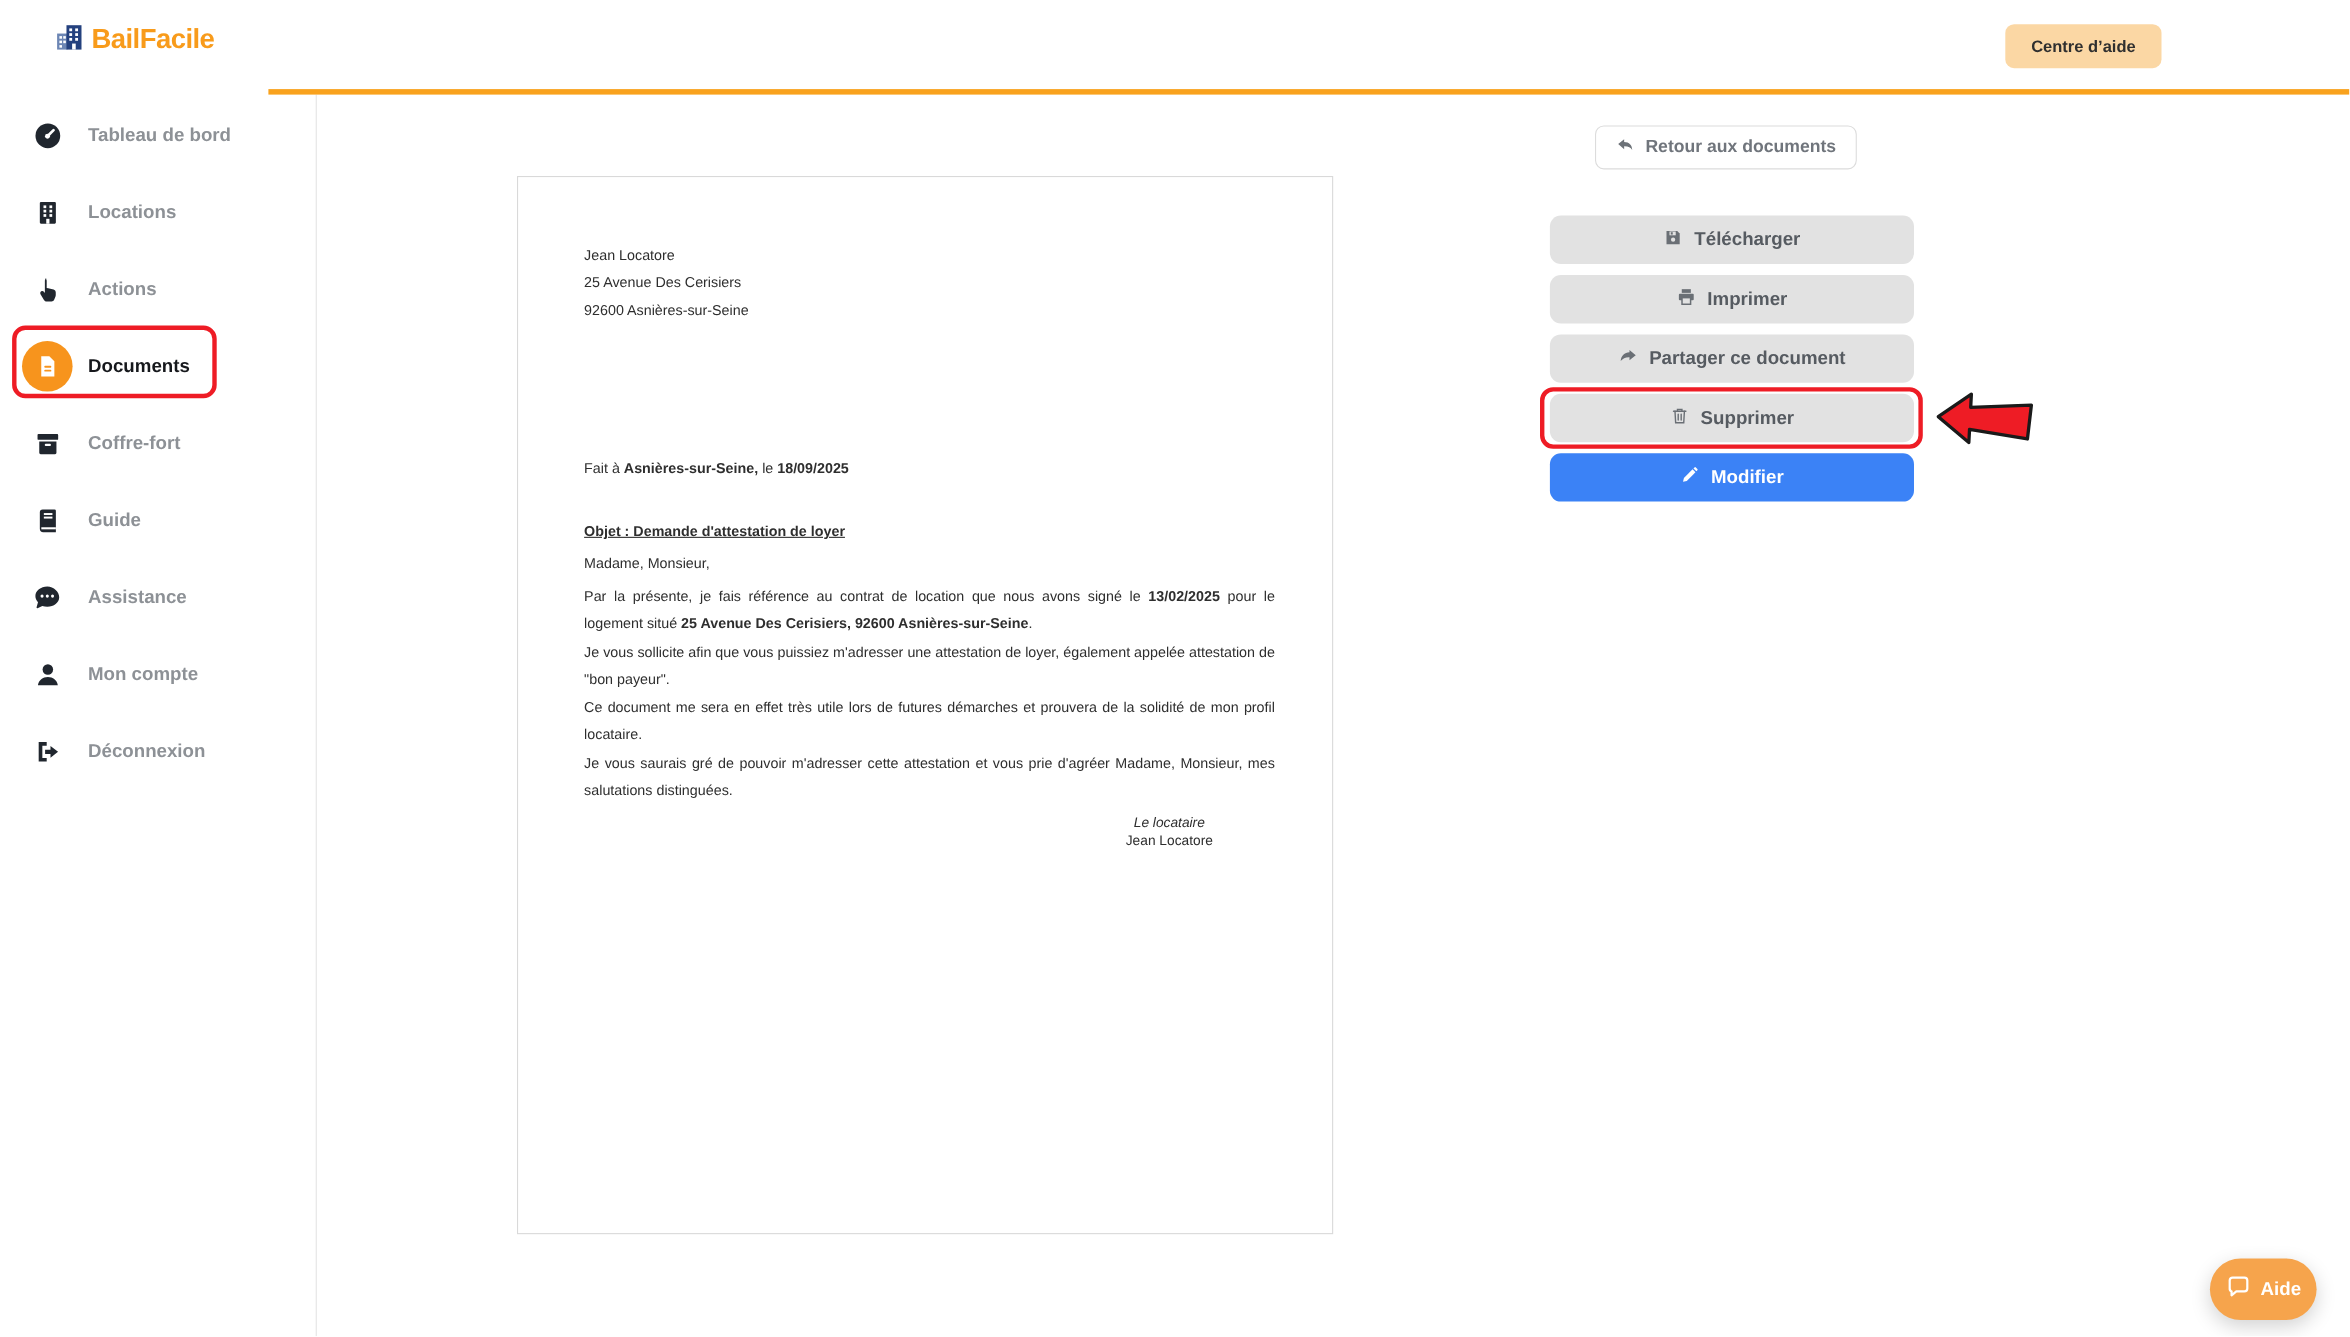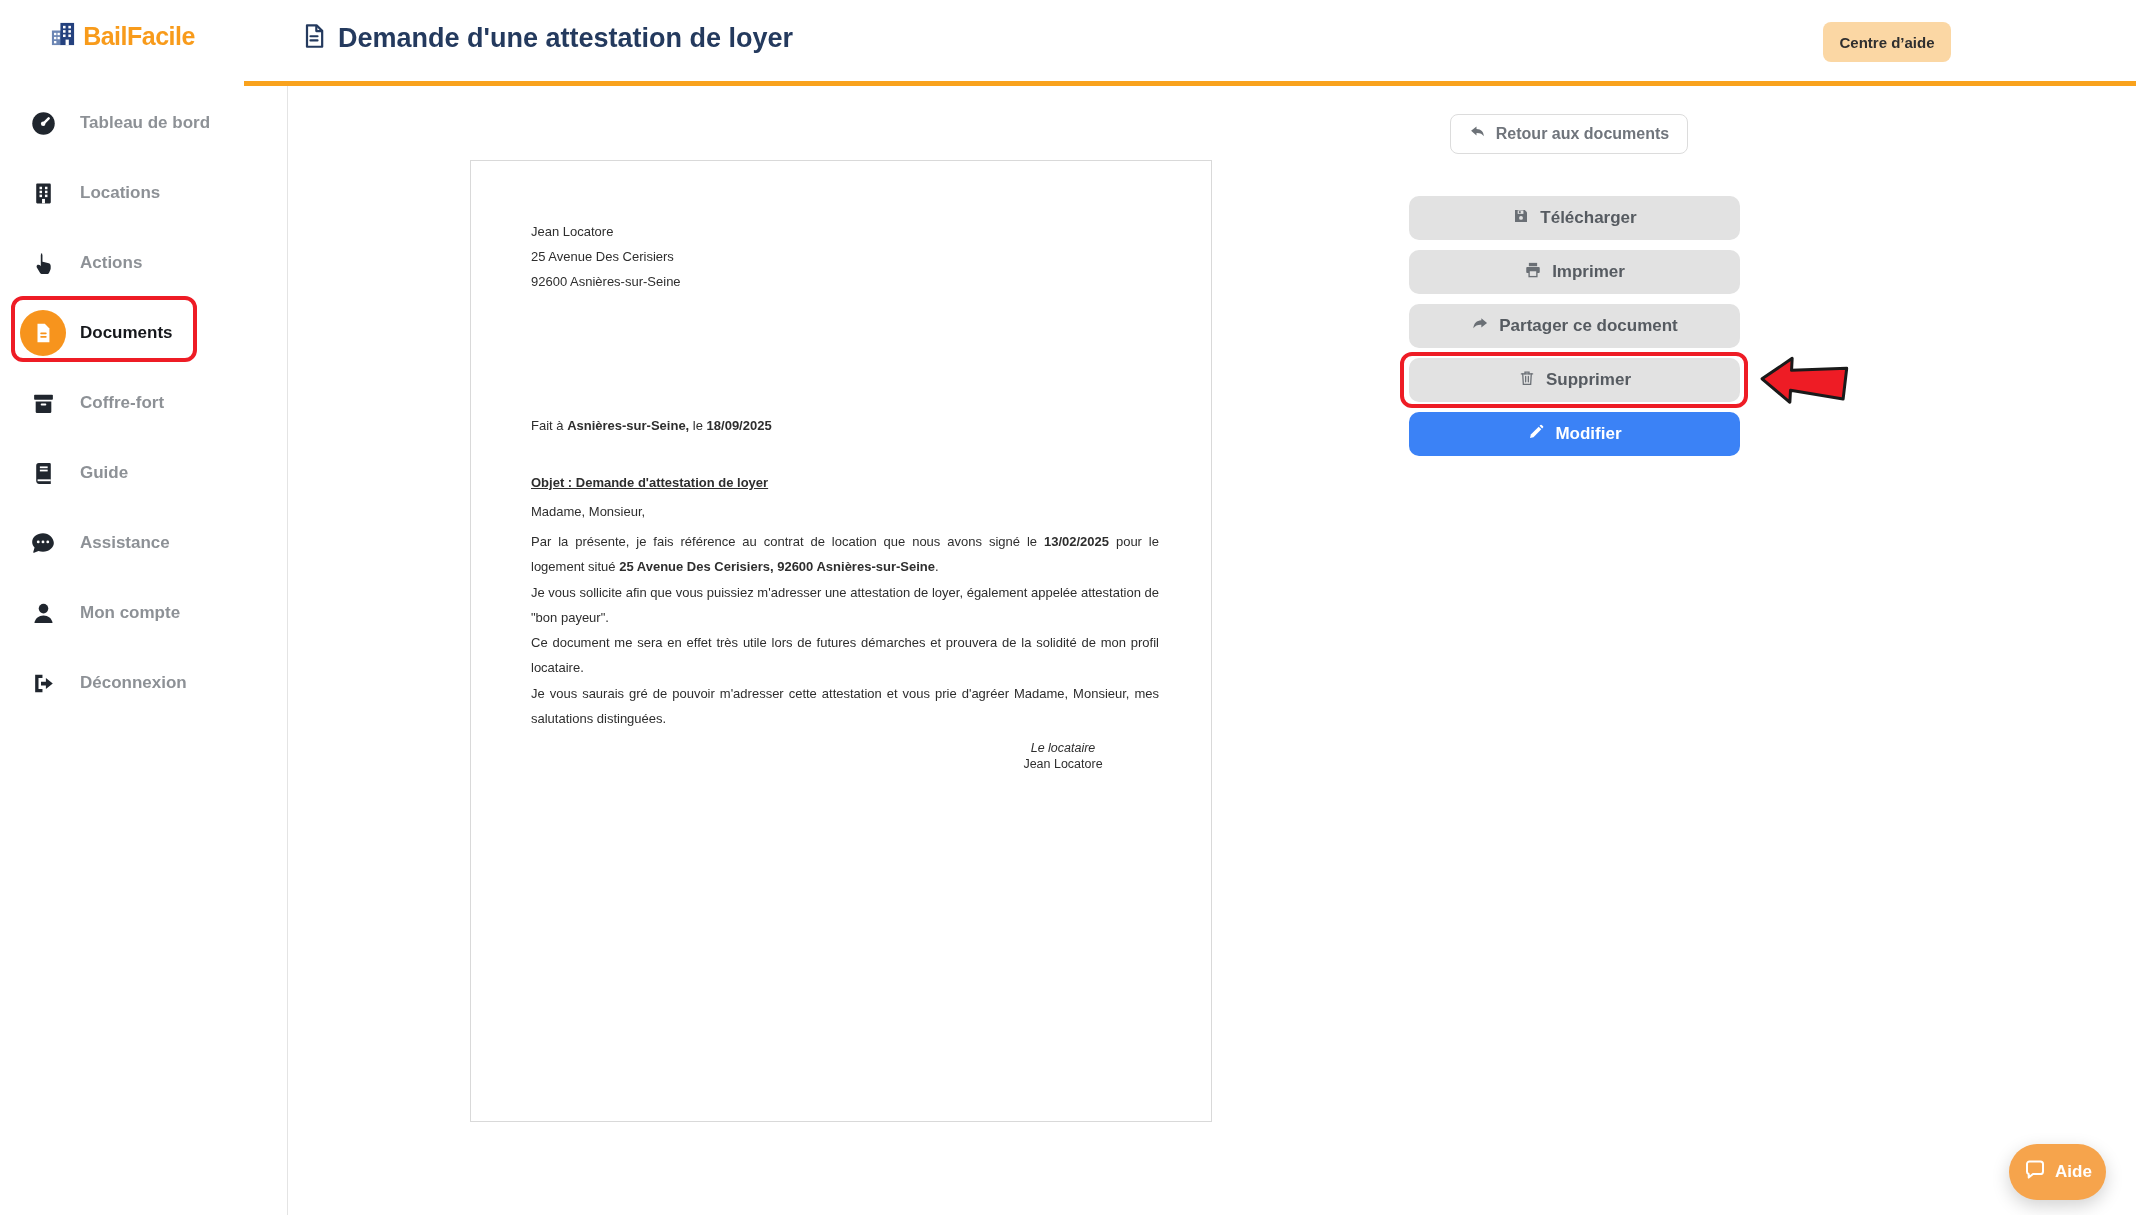--- a/index.html
+++ b/index.html
@@ -23,21 +23,21 @@
 
   
   .ring { position:absolute; border:4px solid #EE1C25; border-radius:12px; pointer-events:none; }
   .ring-sidebar { left:11px; top:296px; width:186px; height:66px; }
   .ring-delete { left:1400px; top:352px; width:348px; height:56px; }
 
   
   .topbar { position:absolute; left:244px; top:0; width:1892px; height:86px; background:#fff; border-bottom:5px solid #F9A21D; }
   .title-wrap { position:absolute; left:56px; top:22px; display:flex; align-items:center; gap:10px; }
   .page-title { font-size:27px; font-weight:700; color:#243A5E; }
-  .help-center { position:absolute; left:1579px; top:22px; width:128px; height:40px; background:#FBD7A4; border:none; border-radius:8px; font-family:inherit; font-size:15px; font-weight:700; color:#2F2F2F; cursor:pointer; }
+  .help-center { position:absolute; left:1579px; top:22px; width:142px; height:40px; background:#FBD7A4; border:none; border-radius:8px; font-family:inherit; font-size:15px; font-weight:700; color:#2F2F2F; cursor:pointer; }
 
   
   .back-btn { position:absolute; left:1450px; top:114px; width:238px; height:40px; background:#fff; border:1px solid #dcdcdc; border-radius:8px; display:flex; align-items:center; justify-content:center; gap:9px; font-family:inherit; font-size:16px; font-weight:600; color:#70757C; cursor:pointer; }
   .back-btn svg { color:#6d7278; }
 
   
   .paper { position:absolute; left:470px; top:160px; width:742px; height:962px; background:#fff; border:1px solid #d9d9d9; color:#2e2e2e; }
   .paper .blk { position:absolute; left:60px; font-size:13px; line-height:25px; }
   .sender { top:58px; font-size:12.5px; line-height:15px; }
   .dateline { top:252px; }
@@ -191,30 +191,20 @@
           </svg>
         </span>
         <span class="side-label">Déconnexion</span>
       </div>
     </nav>
 
     <div class="ring ring-sidebar"></div>
   </aside>
 
   <header class="topbar">
-    <div class="title-wrap">
-      <span>
-        <svg width="28" height="28" viewBox="0 0 24 24" fill="none" stroke="#243A5E" stroke-width="1.9" stroke-linejoin="round">
-          <path d="M6 2.8h8.2L19 7.6v13.6H6z"></path>
-          <path d="M14 3v4.8h5"></path>
-          <path d="M9 12.2h6M9 15.8h6" stroke-linecap="round"></path>
-        </svg>
-      </span>
-      <h1 class="page-title">Demande d'une attestation de loyer</h1>
-    </div>
     <button class="help-center">Centre d’aide</button>
   </header>
 
   <button class="back-btn">
     <span>
       <svg width="18" height="18" viewBox="0 0 24 24" fill="currentColor">
         <path d="M10 4.8v3.3c6.3.2 9.4 3.5 9.8 9.7-2-3.4-4.7-4.7-9.8-4.6v3.6L2.8 10.4z"></path>
       </svg>
     </span>
     <span>Retour aux documents</span>

